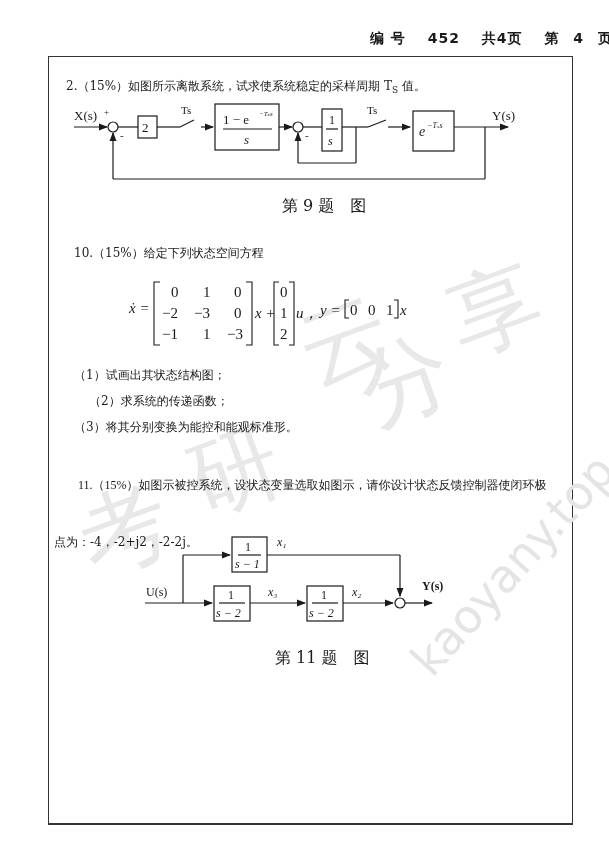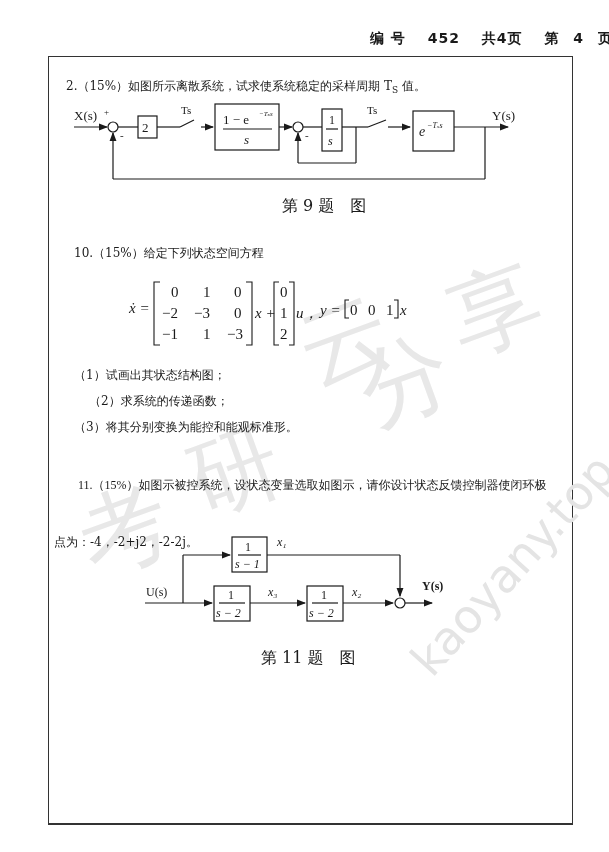--- a/index.html
+++ b/index.html
@@ -177,13 +177,13 @@
     <text x="216" y="617" font-style="italic">s − 2</text>
     <text x="321" y="599">1</text>
     <text x="309" y="617" font-style="italic">s − 2</text>
     <text x="277" y="546" font-style="italic">x₁</text>
     <text x="268" y="596" font-style="italic">x₃</text>
     <text x="352" y="596" font-style="italic">x₂</text>
     <text x="422" y="590" font-weight="bold">Y(s)</text>
   </g>
 </svg>
 
-<div class="abs cap" style="left:261px;top:648px;">第 11 题　图</div>
+<div class="abs cap" style="left:275px;top:648px;">第 11 题　图</div>
 
 </body></html>

